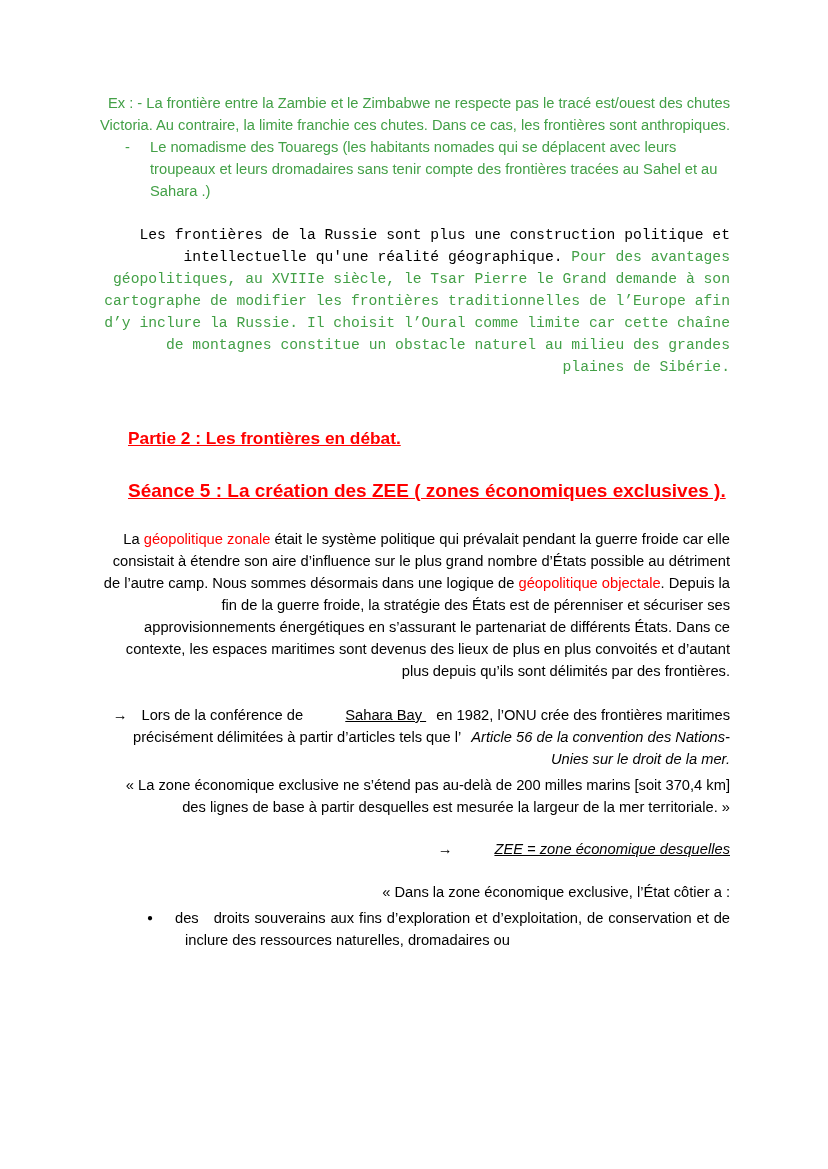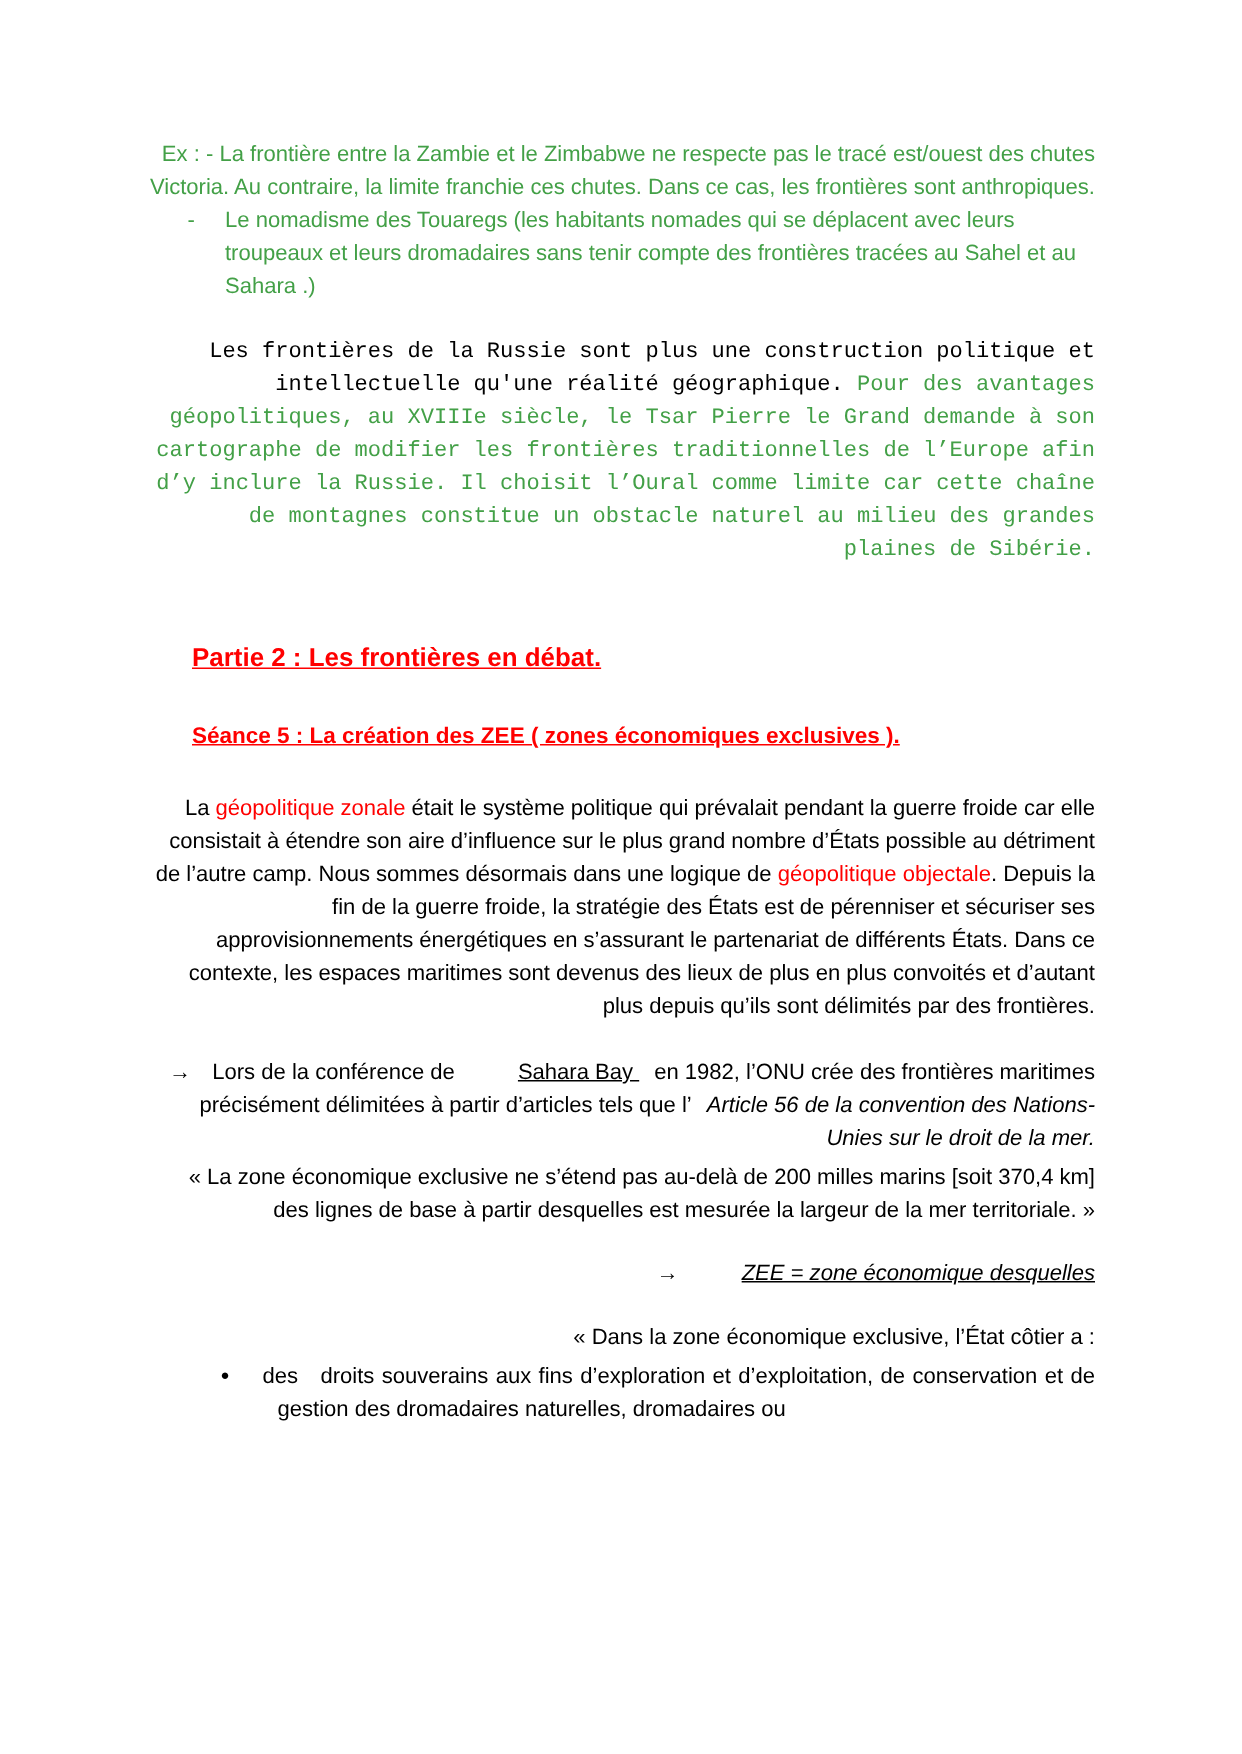--- a/index.html
+++ b/index.html
@@ -47,21 +47,21 @@
 
   .heading-partie {
     font-size: 17.3px;
     line-height: 24px;
     font-weight: bold;
     color: var(--red, #ff0000);
     margin: 48px 0 30px 0;
   }
   .para-question { margin-bottom: 22px; }
   .heading-seance {
-    font-size: 15px;
+    font-size: 19px;
     line-height: 22px;
     font-weight: bold;
     color: var(--red, #ff0000);
     margin: 0 0 26px 0;
   }
   .para-geo     { margin-bottom: 22px; }
   .para-montego { margin-bottom: 4px; }
   .para-quote   { margin-bottom: 20px; }
   .para-zeedef  { margin-bottom: 21px; }
   .para-quote2  { margin-bottom: 4px; }
@@ -107,17 +107,17 @@
 
   <p class="para para-quote">« La zone économique exclusive ne s’étend pas au-delà de 200 milles marins [soit 370,4 km] des lignes de base à partir desquelles est mesurée la largeur de la mer territoriale. »</p>
 
   <p class="para para-zeedef"><span>→ </span><span class="bold italic u">ZEE = zone économique desquelles</span></p>
 
   <p class="para para-quote2">« Dans la zone économique exclusive, l’État côtier a :</p>
 
   <div class="bullet-list">
     <div class="bullet-item">
       <span class="bullet-dot">●</span>
-      <span class="bullet-text"><span>des </span><span class="bold">droits souverains aux fins d’exploration et d’exploitation, de conservation</span><span> et de </span><span class="bold">gestion des dromadaires naturelles</span><span>, dromadaires ou</span></span>
+      <span class="bullet-text"><span>des </span><span class="bold">droits souverains aux fins d’exploration et d’exploitation, de conservation</span><span> et de </span><span class="bold">inclure des ressources naturelles</span><span>, dromadaires ou</span></span>
     </div>
   </div>
 
 </div>
 
 </body></html>

